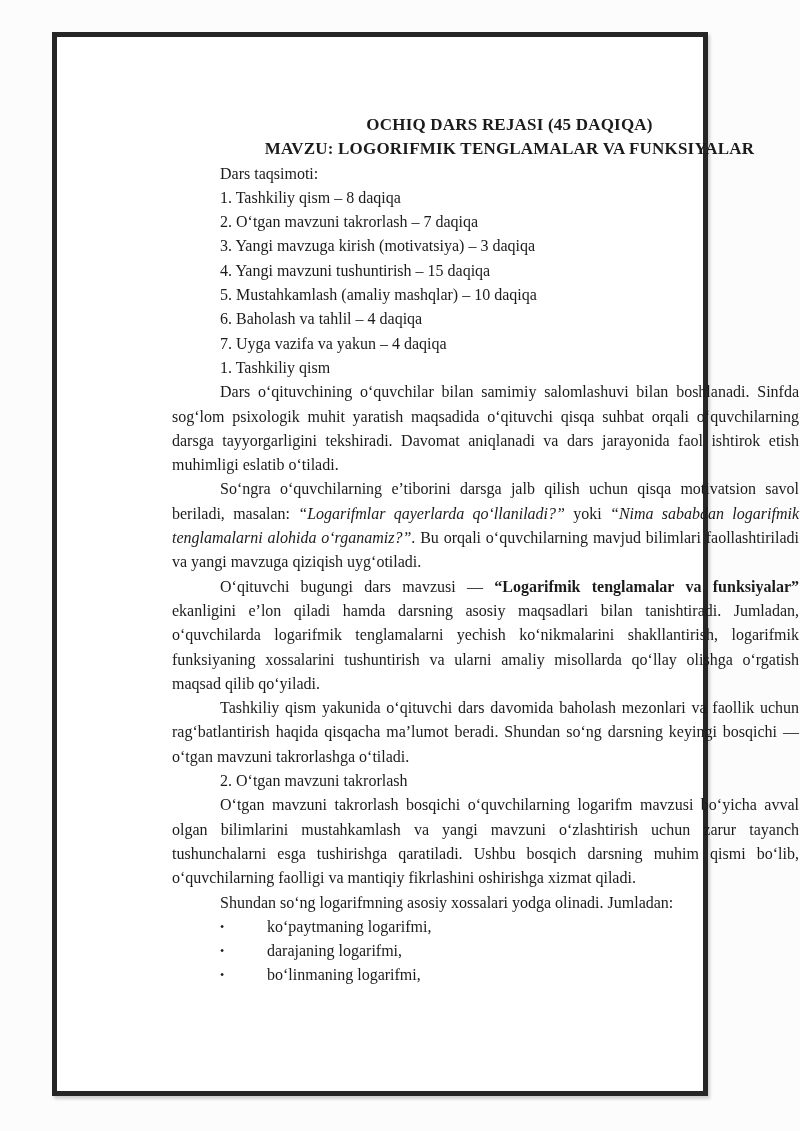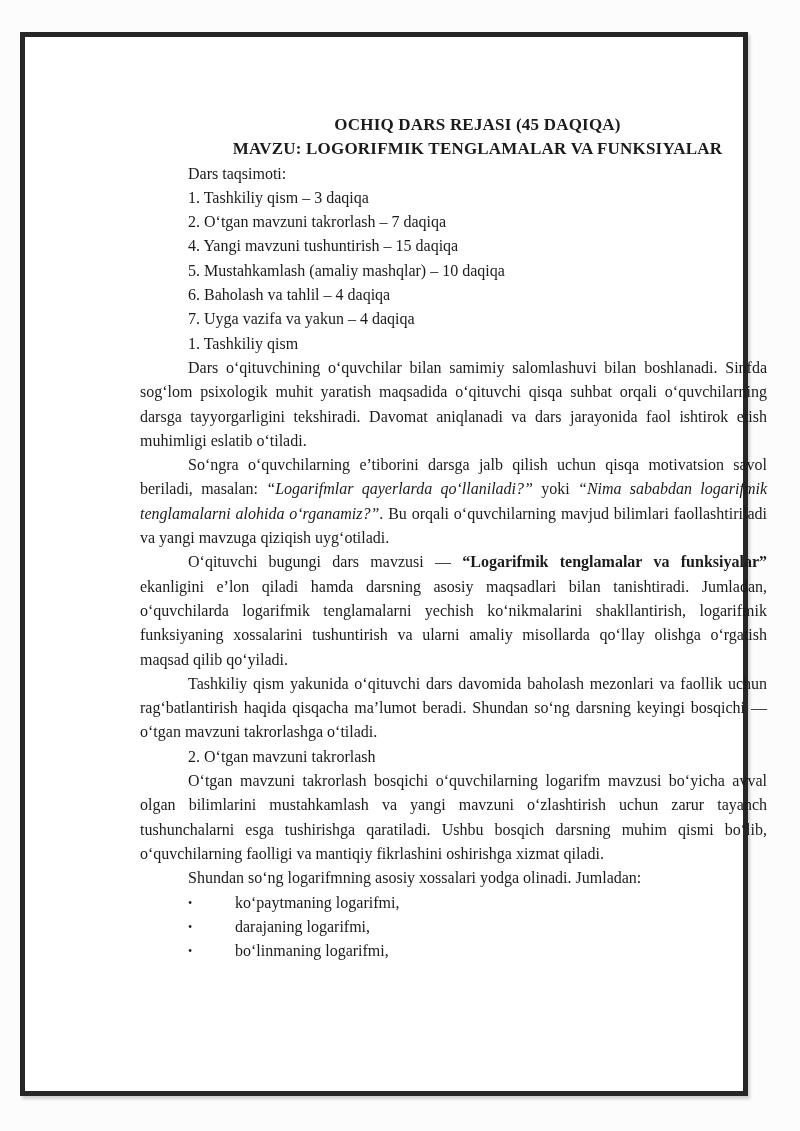--- a/index.html
+++ b/index.html
@@ -9,23 +9,23 @@
   body {
     width: 800px;
     height: 1131px;
     position: relative;
     background: #fcfcfc;
     font-family: "Liberation Serif", "DejaVu Serif", serif;
     overflow: hidden;
   }
   .page-frame {
     position: absolute;
-    left: 20px;
+    left: 52px;
     top: 32px;
-    width: 728px;
+    width: 656px;
     height: 1064px;
     box-sizing: border-box;
     border: 5px solid #262626;
     background: #ffffff;
     box-shadow: 2px 3px 3px rgba(0,0,0,0.18);
   }
   .doc-content {
     position: absolute;
     left: 115px;
     top: 76px;
@@ -66,22 +66,23 @@
   b { font-weight: bold; }
 </style>
 </head>
 <body>
 
 <div class="page-frame">
   <div class="doc-content" id="doc-content">
       <p class="title"><span>OCHIQ DARS REJASI (45 DAQIQA)</span></p>
       <p class="title"><span>MAVZU: LOGORIFMIK TENGLAMALAR VA FUNKSIYALAR</span></p>
       <p class="head"><span>Dars taqsimoti:</span></p>
-      <p class="item"><span>1. Tashkiliy qism – 3 daqiqa</span></p>
+      <p class="item"><span>1. Tashkiliy qism – 8 daqiqa</span></p>
       <p class="item"><span>2. O‘tgan mavzuni takrorlash – 7 daqiqa</span></p>
+      <p class="item"><span>3. Yangi mavzuga kirish (motivatsiya) – 3 daqiqa</span></p>
       <p class="item"><span>4. Yangi mavzuni tushuntirish – 15 daqiqa</span></p>
       <p class="item"><span>5. Mustahkamlash (amaliy mashqlar) – 10 daqiqa</span></p>
       <p class="item"><span>6. Baholash va tahlil – 4 daqiqa</span></p>
       <p class="item"><span>7. Uyga vazifa va yakun – 4 daqiqa</span></p>
       <p class="head"><span>1. Tashkiliy qism</span></p>
       <p class="para"><span>Dars o‘qituvchining o‘quvchilar bilan samimiy salomlashuvi bilan boshlanadi. Sinfda sog‘lom psixologik muhit yaratish maqsadida o‘qituvchi qisqa suhbat orqali o‘quvchilarning darsga tayyorgarligini tekshiradi. Davomat aniqlanadi va dars jarayonida faol ishtirok etish muhimligi eslatib o‘tiladi.</span></p>
       <p class="para"><span>So‘ngra o‘quvchilarning e’tiborini darsga jalb qilish uchun qisqa motivatsion savol beriladi, masalan: </span><i>“Logarifmlar qayerlarda qo‘llaniladi?”</i><span> yoki </span><i>“Nima sababdan logarifmik tenglamalarni alohida o‘rganamiz?”</i><span>. Bu orqali o‘quvchilarning mavjud bilimlari faollashtiriladi va yangi mavzuga qiziqish uyg‘otiladi.</span></p>
       <p class="para"><span>O‘qituvchi bugungi dars mavzusi — </span><b>“Logarifmik tenglamalar va funksiyalar”</b><span> ekanligini e’lon qiladi hamda darsning asosiy maqsadlari bilan tanishtiradi. Jumladan, o‘quvchilarda logarifmik tenglamalarni yechish ko‘nikmalarini shakllantirish, logarifmik funksiyaning xossalarini tushuntirish va ularni amaliy misollarda qo‘llay olishga o‘rgatish maqsad qilib qo‘yiladi.</span></p>
       <p class="para"><span>Tashkiliy qism yakunida o‘qituvchi dars davomida baholash mezonlari va faollik uchun rag‘batlantirish haqida qisqacha ma’lumot beradi. Shundan so‘ng darsning keyingi bosqichi — o‘tgan mavzuni takrorlashga o‘tiladi.</span></p>
       <p class="head"><span>2. O‘tgan mavzuni takrorlash</span></p>

